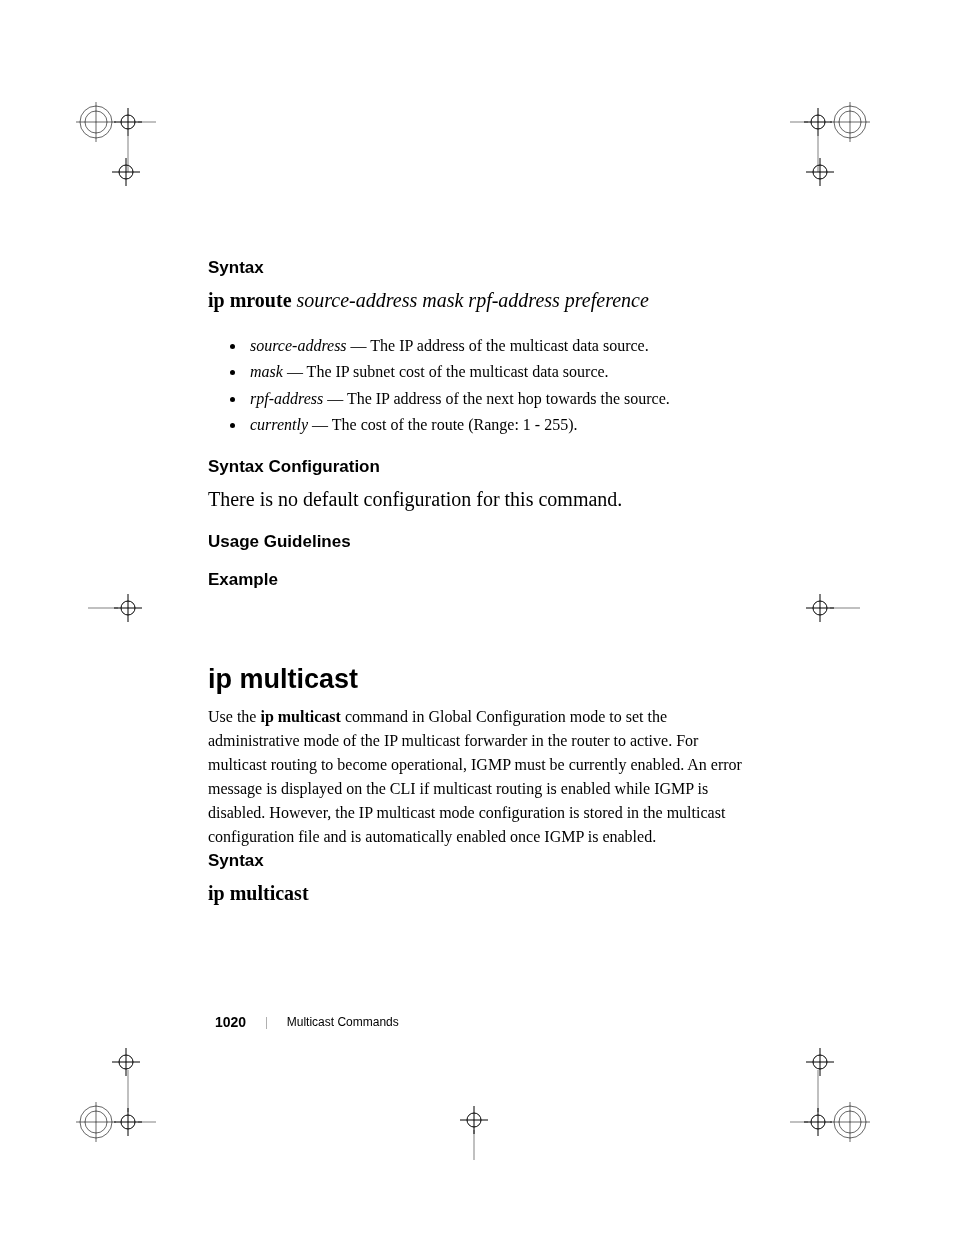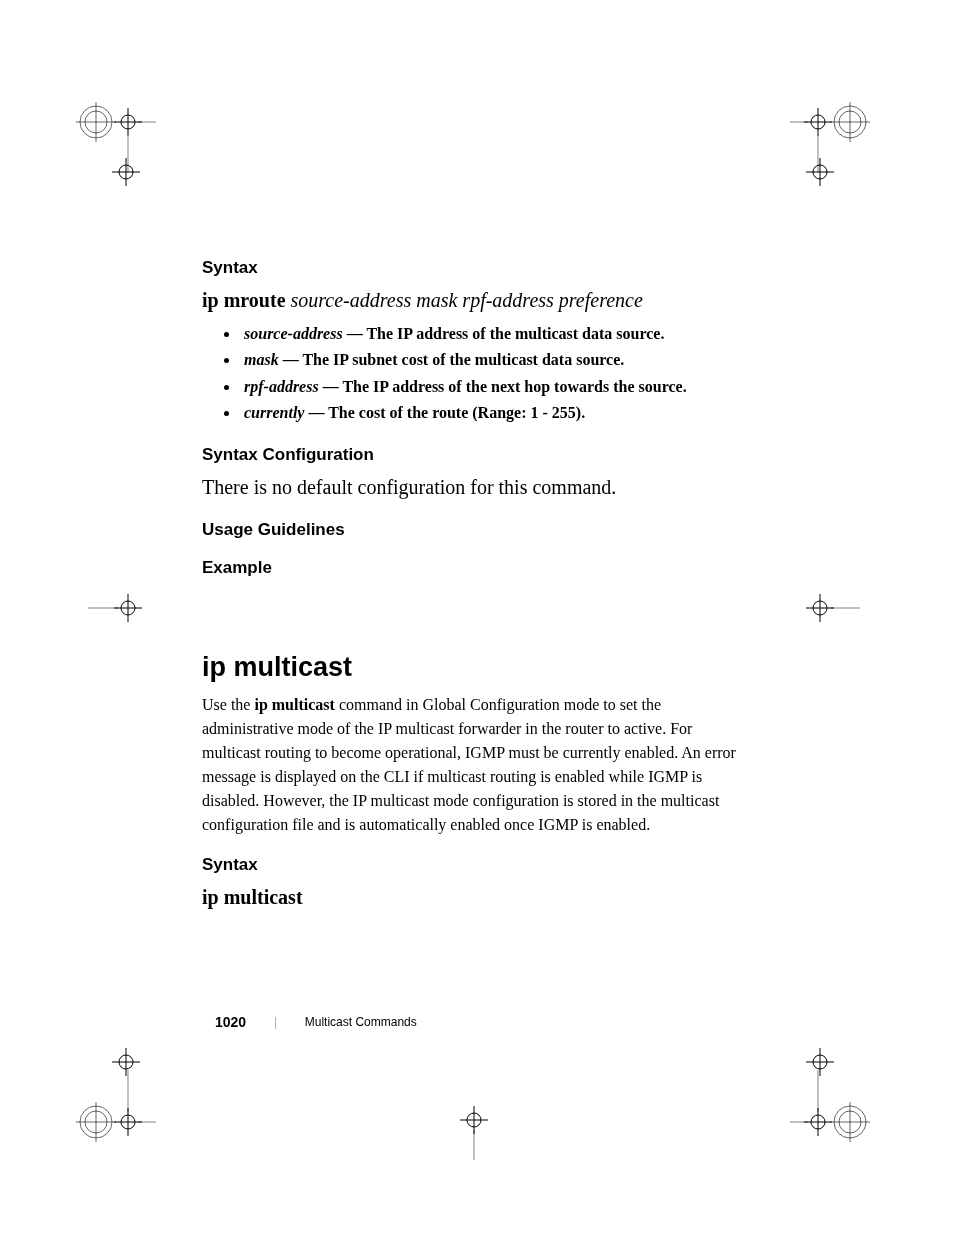--- a/index.html
+++ b/index.html
@@ -6,21 +6,21 @@
       margin: 0;
       padding: 0;
       font-family: Georgia, 'Times New Roman', serif;
       background: #ffffff;
       width: 954px;
       height: 1235px;
       position: relative;
     }
     .content {
       position: absolute;
-      left: 202px;
+      left: 208px;
       top: 258px;
       width: 540px;
     }
     .heading {
       font-family: Arial, Helvetica, sans-serif;
       font-weight: bold;
       font-size: 17px;
       margin-bottom: 7px;
     }
     .body-line {
@@ -28,52 +28,51 @@
       line-height: 1.5;
       margin-bottom: 3px;
     }
     .bold {
       font-weight: bold;
     }
     .italic {
       font-style: italic;
     }
     .bullet-list {
-      margin: 6px 0 14px 0;
+      margin: 18px 0 14px 0;
       padding-left: 38px;
-      font-weight: bold;
     }
     .bullet-list li {
       font-size: 16px;
       line-height: 1.65;
       padding-left: 4px;
     }
     .section {
       margin-bottom: 18px;
     }
     .big-heading {
       font-family: Arial, Helvetica, sans-serif;
       font-weight: bold;
       font-size: 27px;
       margin-top: 74px;
       margin-bottom: 10px;
     }
     .para {
       font-size: 16px;
       line-height: 1.5;
-      margin-bottom: 18px;
+      margin-bottom: 2px;
     }
     .footer {
       position: absolute;
       left: 215px;
       top: 1014px;
       font-size: 13px;
       display: flex;
       align-items: center;
-      gap: 28px;
+      gap: 19px;
     }
     .page-num {
       font-family: Arial, Helvetica, sans-serif;
       font-weight: bold;
       font-size: 14px;
     }
     .footer-sep {
       color: #888;
     }
     .footer-title {

